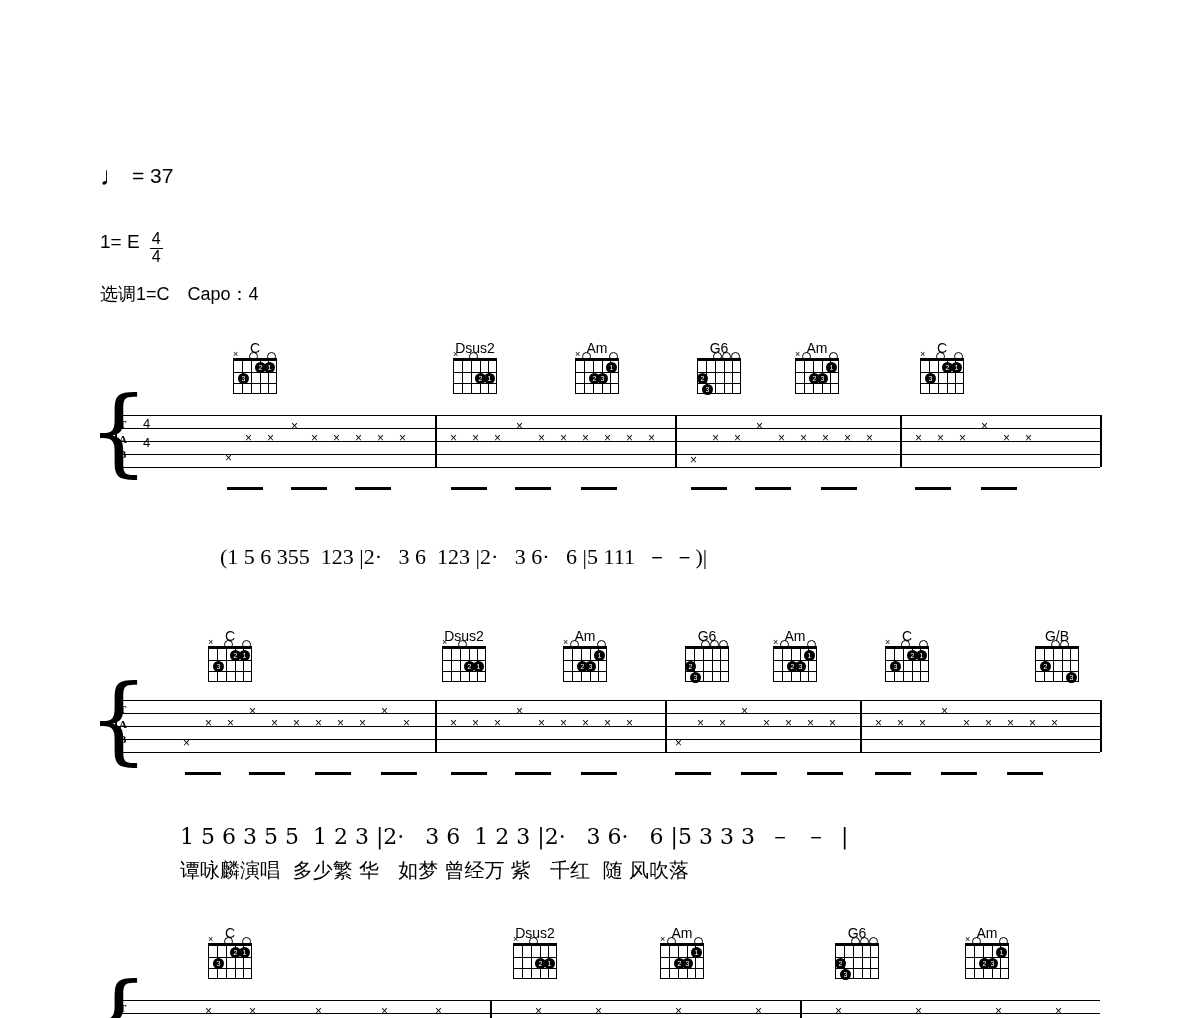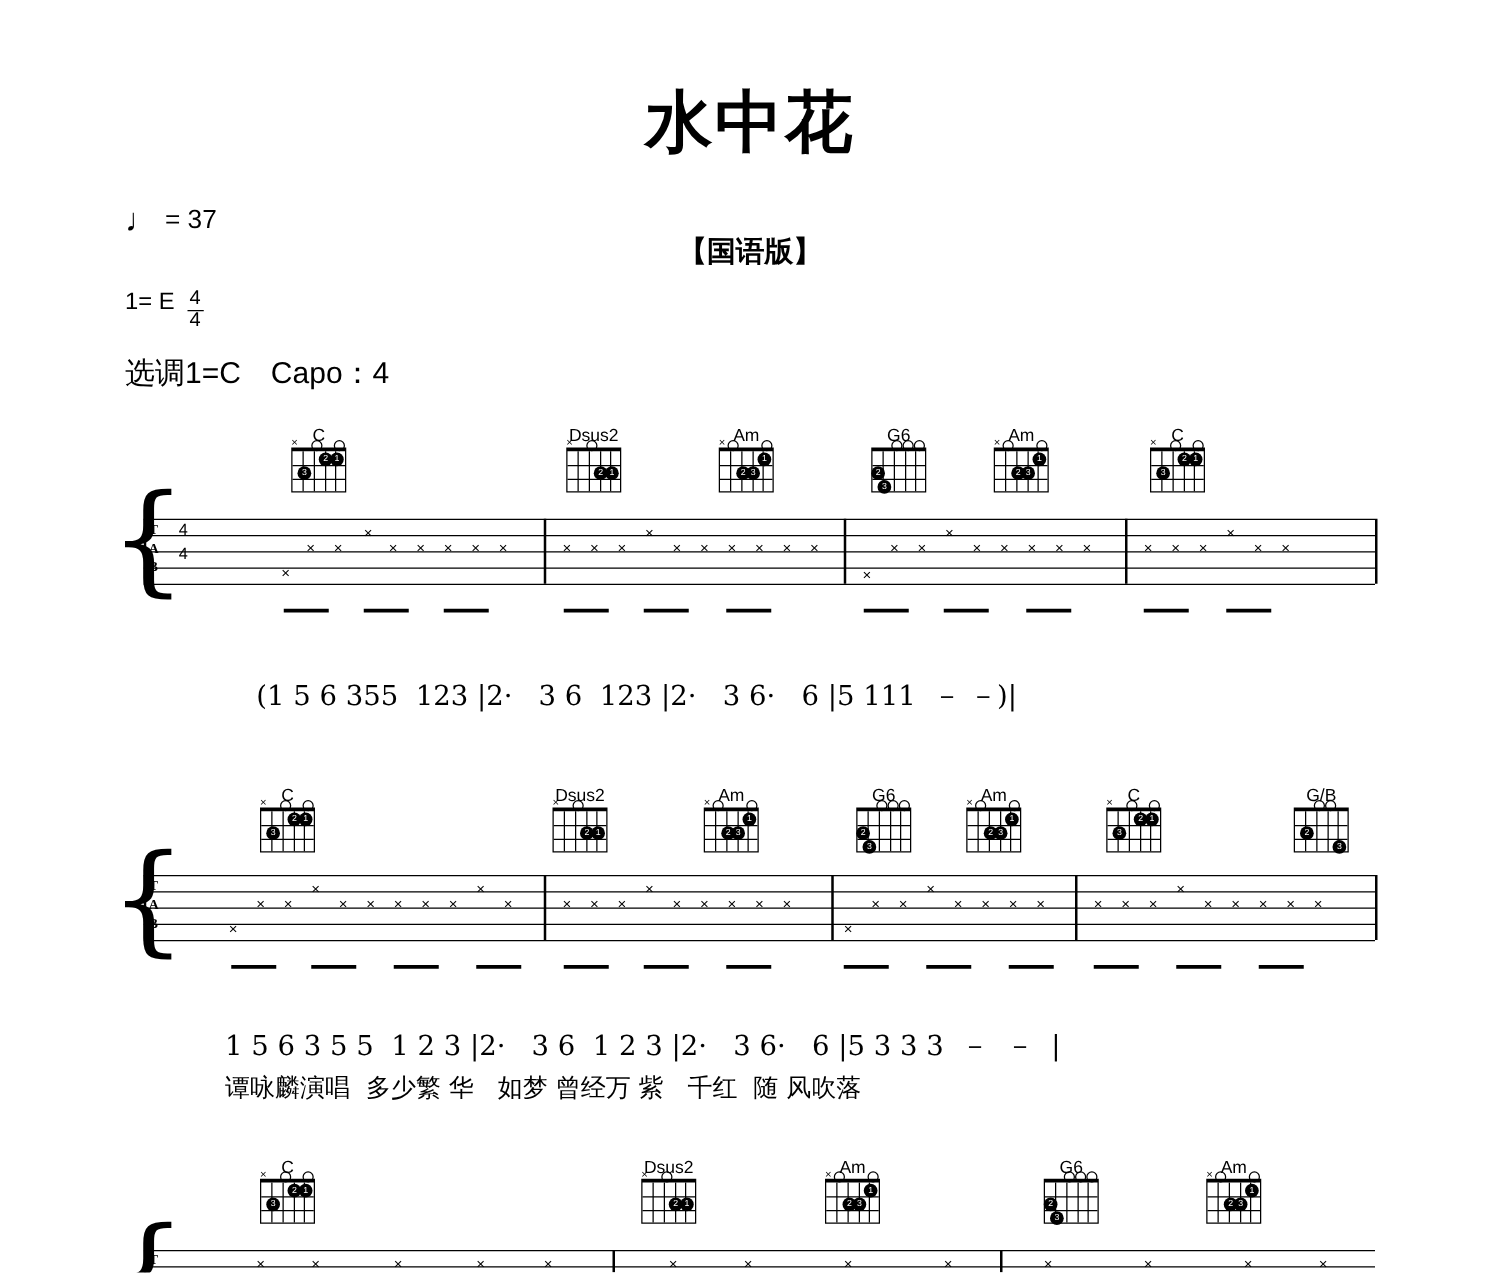--- a/index.html
+++ b/index.html
@@ -29,21 +29,21 @@
     display:flex;align-items:center;gap:6px;
   }
   .tempo .noteglyph{font-size:26px;line-height:1;}
   .keysig{
     position:absolute;top:231px;left:100px;font-size:19px;
     display:flex;align-items:flex-start;gap:10px;
   }
   .frac{display:inline-block;text-align:center;line-height:1.05;font-size:16px;}
   .frac .num{display:block;border-bottom:1.6px solid #000;padding:0 2px;}
   .frac .den{display:block;padding:0 2px;}
-  .capo{position:absolute;top:282px;left:100px;font-size:24px;}
+  .capo{position:absolute;top:282px;left:100px;font-size:18px;}
   .credits{position:absolute;top:228px;right:110px;text-align:left;font-size:18px;line-height:1.55;
     font-family:"DejaVu Sans",sans-serif;}
 
   
   .chord{position:absolute;width:54px;}
   .chord .cname{font-size:14px;text-align:center;margin-bottom:2px;font-family:"Liberation Sans",sans-serif;}
   .grid{position:relative;width:44px;height:36px;margin:0 auto;
         border:1px solid #000;border-top:3px solid #000;box-sizing:border-box;}
   .grid .v{position:absolute;top:0;bottom:0;width:1px;background:#000;}
   .grid .h{position:absolute;left:0;right:0;height:1px;background:#000;}
@@ -67,22 +67,20 @@
   
   .numline{position:absolute;font-size:22px;letter-spacing:0;white-space:pre;
            font-family:"DejaVu Serif",serif;}
   .lyr{position:absolute;font-size:20px;white-space:pre;font-family:"DejaVu Sans",sans-serif;}
 </style>
 </head>
 <body>
 
 <div class="sheet">
 
-  <div class="title">水中花</div>
-  <div class="version">【国语版】</div>
 
   <div class="tempo">
     <span class="noteglyph">♩</span>
     <span>= 37</span>
   </div>
 
   <div class="keysig">
     <span>1= E</span>
     <span class="frac">
       <span class="num">4</span>
@@ -257,21 +255,21 @@
       <div class="beam" style="left:336px;top:72px;width:36px;"></div>
       <div class="beam" style="left:400px;top:72px;width:36px;"></div>
       <div class="beam" style="left:466px;top:72px;width:36px;"></div>
       <div class="beam" style="left:576px;top:72px;width:36px;"></div>
       <div class="beam" style="left:640px;top:72px;width:36px;"></div>
       <div class="beam" style="left:706px;top:72px;width:36px;"></div>
       <div class="beam" style="left:800px;top:72px;width:36px;"></div>
       <div class="beam" style="left:866px;top:72px;width:36px;"></div>
     </div>
 
-    <div class="numline" style="left:205px;top:542px;">(1 5 6 355  123 |2·   3 6  123 |2·   3 6·   6 |5 111  － －)|</div>
+    <div class="numline" style="left:220px;top:542px;font-family:Liberation Serif, serif;">(1 5 6 355  123 |2·   3 6  123 |2·   3 6·   6 |5 111  － －)|</div>
   </div>
 
   <div class="system" style="top:0;">
 
     <div class="chord" style="left:203px;top:628px;">
       <div class="cname">C</div>
       <div class="grid">
         <div class="v" style="left:8px"></div>
           <div class="v" style="left:17px"></div>
         <div class="v" style="left:26px"></div>

